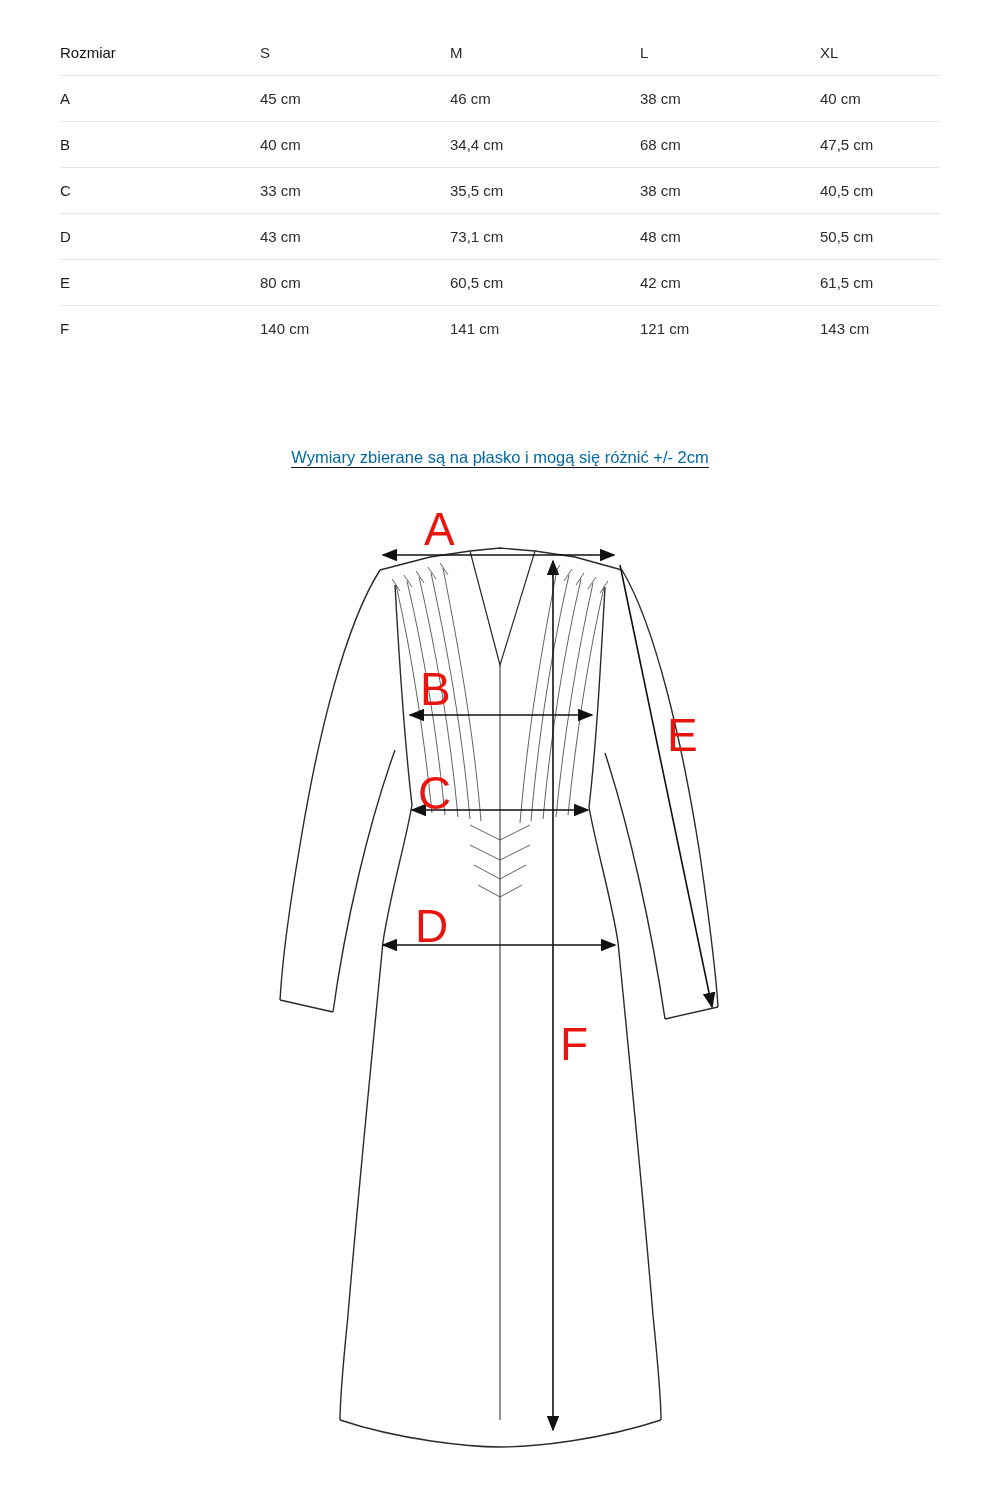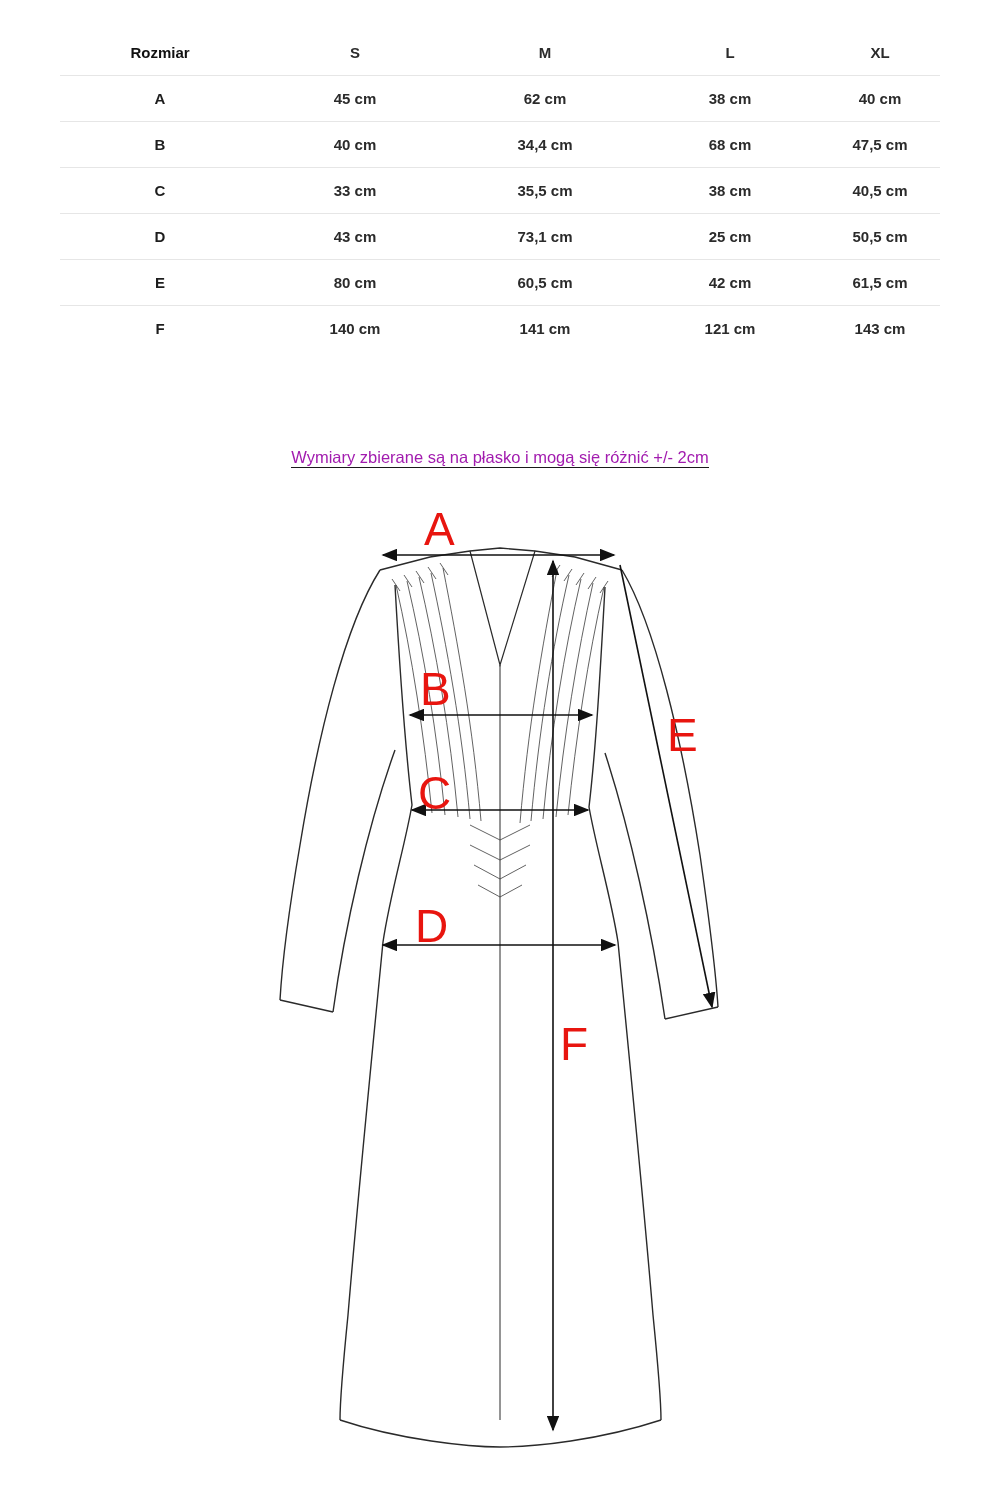--- a/index.html
+++ b/index.html
@@ -20,22 +20,22 @@
   .size-table {
     position: absolute;
     top: 30px;
     left: 60px;
     width: 880px;
     border-collapse: collapse;
     font-size: 15px;
   }
   .size-table th,
   .size-table td {
-    text-align: center;
-    font-weight: bold;
+    text-align: left;
+    font-weight: normal;
     padding: 14px 0 14px 0;
     border-bottom: 1px solid #e6e6e6;
     color: #1d1d1d;
   }
   .size-table thead th {
     font-size: 15px;
     color: #111;
   }
   .size-table tbody tr:last-child td {
     border-bottom: none;
@@ -52,21 +52,21 @@
   }
 
   
   .note {
     position: absolute;
     top: 448px;
     left: 0;
     width: 1000px;
     text-align: center;
     font-size: 16.5px;
-    color: #a21caf;
+    color: #0369a1;
   }
   .note span {
     border-bottom: 1px solid #1a1a1a;
     padding-bottom: 1px;
   }
 
   
   .drawing {
     position: absolute;
     top: 495px;
@@ -93,21 +93,21 @@
       <th class="col-s cell-value">S</th>
       <th class="col-m cell-value">M</th>
       <th class="col-l cell-value">L</th>
       <th class="col-xl cell-value">XL</th>
     </tr>
   </thead>
   <tbody>
     <tr>
       <td>A</td>
       <td class="cell-value">45 cm</td>
-      <td class="cell-value">62 cm</td>
+      <td class="cell-value">46 cm</td>
       <td class="cell-value">38 cm</td>
       <td class="cell-value">40 cm</td>
     </tr>
     <tr>
       <td>B</td>
       <td class="cell-value">40 cm</td>
       <td class="cell-value">34,4 cm</td>
       <td class="cell-value">68 cm</td>
       <td class="cell-value">47,5 cm</td>
     </tr>
@@ -115,21 +115,21 @@
       <td>C</td>
       <td class="cell-value">33 cm</td>
       <td class="cell-value">35,5 cm</td>
       <td class="cell-value">38 cm</td>
       <td class="cell-value">40,5 cm</td>
     </tr>
     <tr>
       <td>D</td>
       <td class="cell-value">43 cm</td>
       <td class="cell-value">73,1 cm</td>
-      <td class="cell-value">25 cm</td>
+      <td class="cell-value">48 cm</td>
       <td class="cell-value">50,5 cm</td>
     </tr>
     <tr>
       <td>E</td>
       <td class="cell-value">80 cm</td>
       <td class="cell-value">60,5 cm</td>
       <td class="cell-value">42 cm</td>
       <td class="cell-value">61,5 cm</td>
     </tr>
     <tr>

